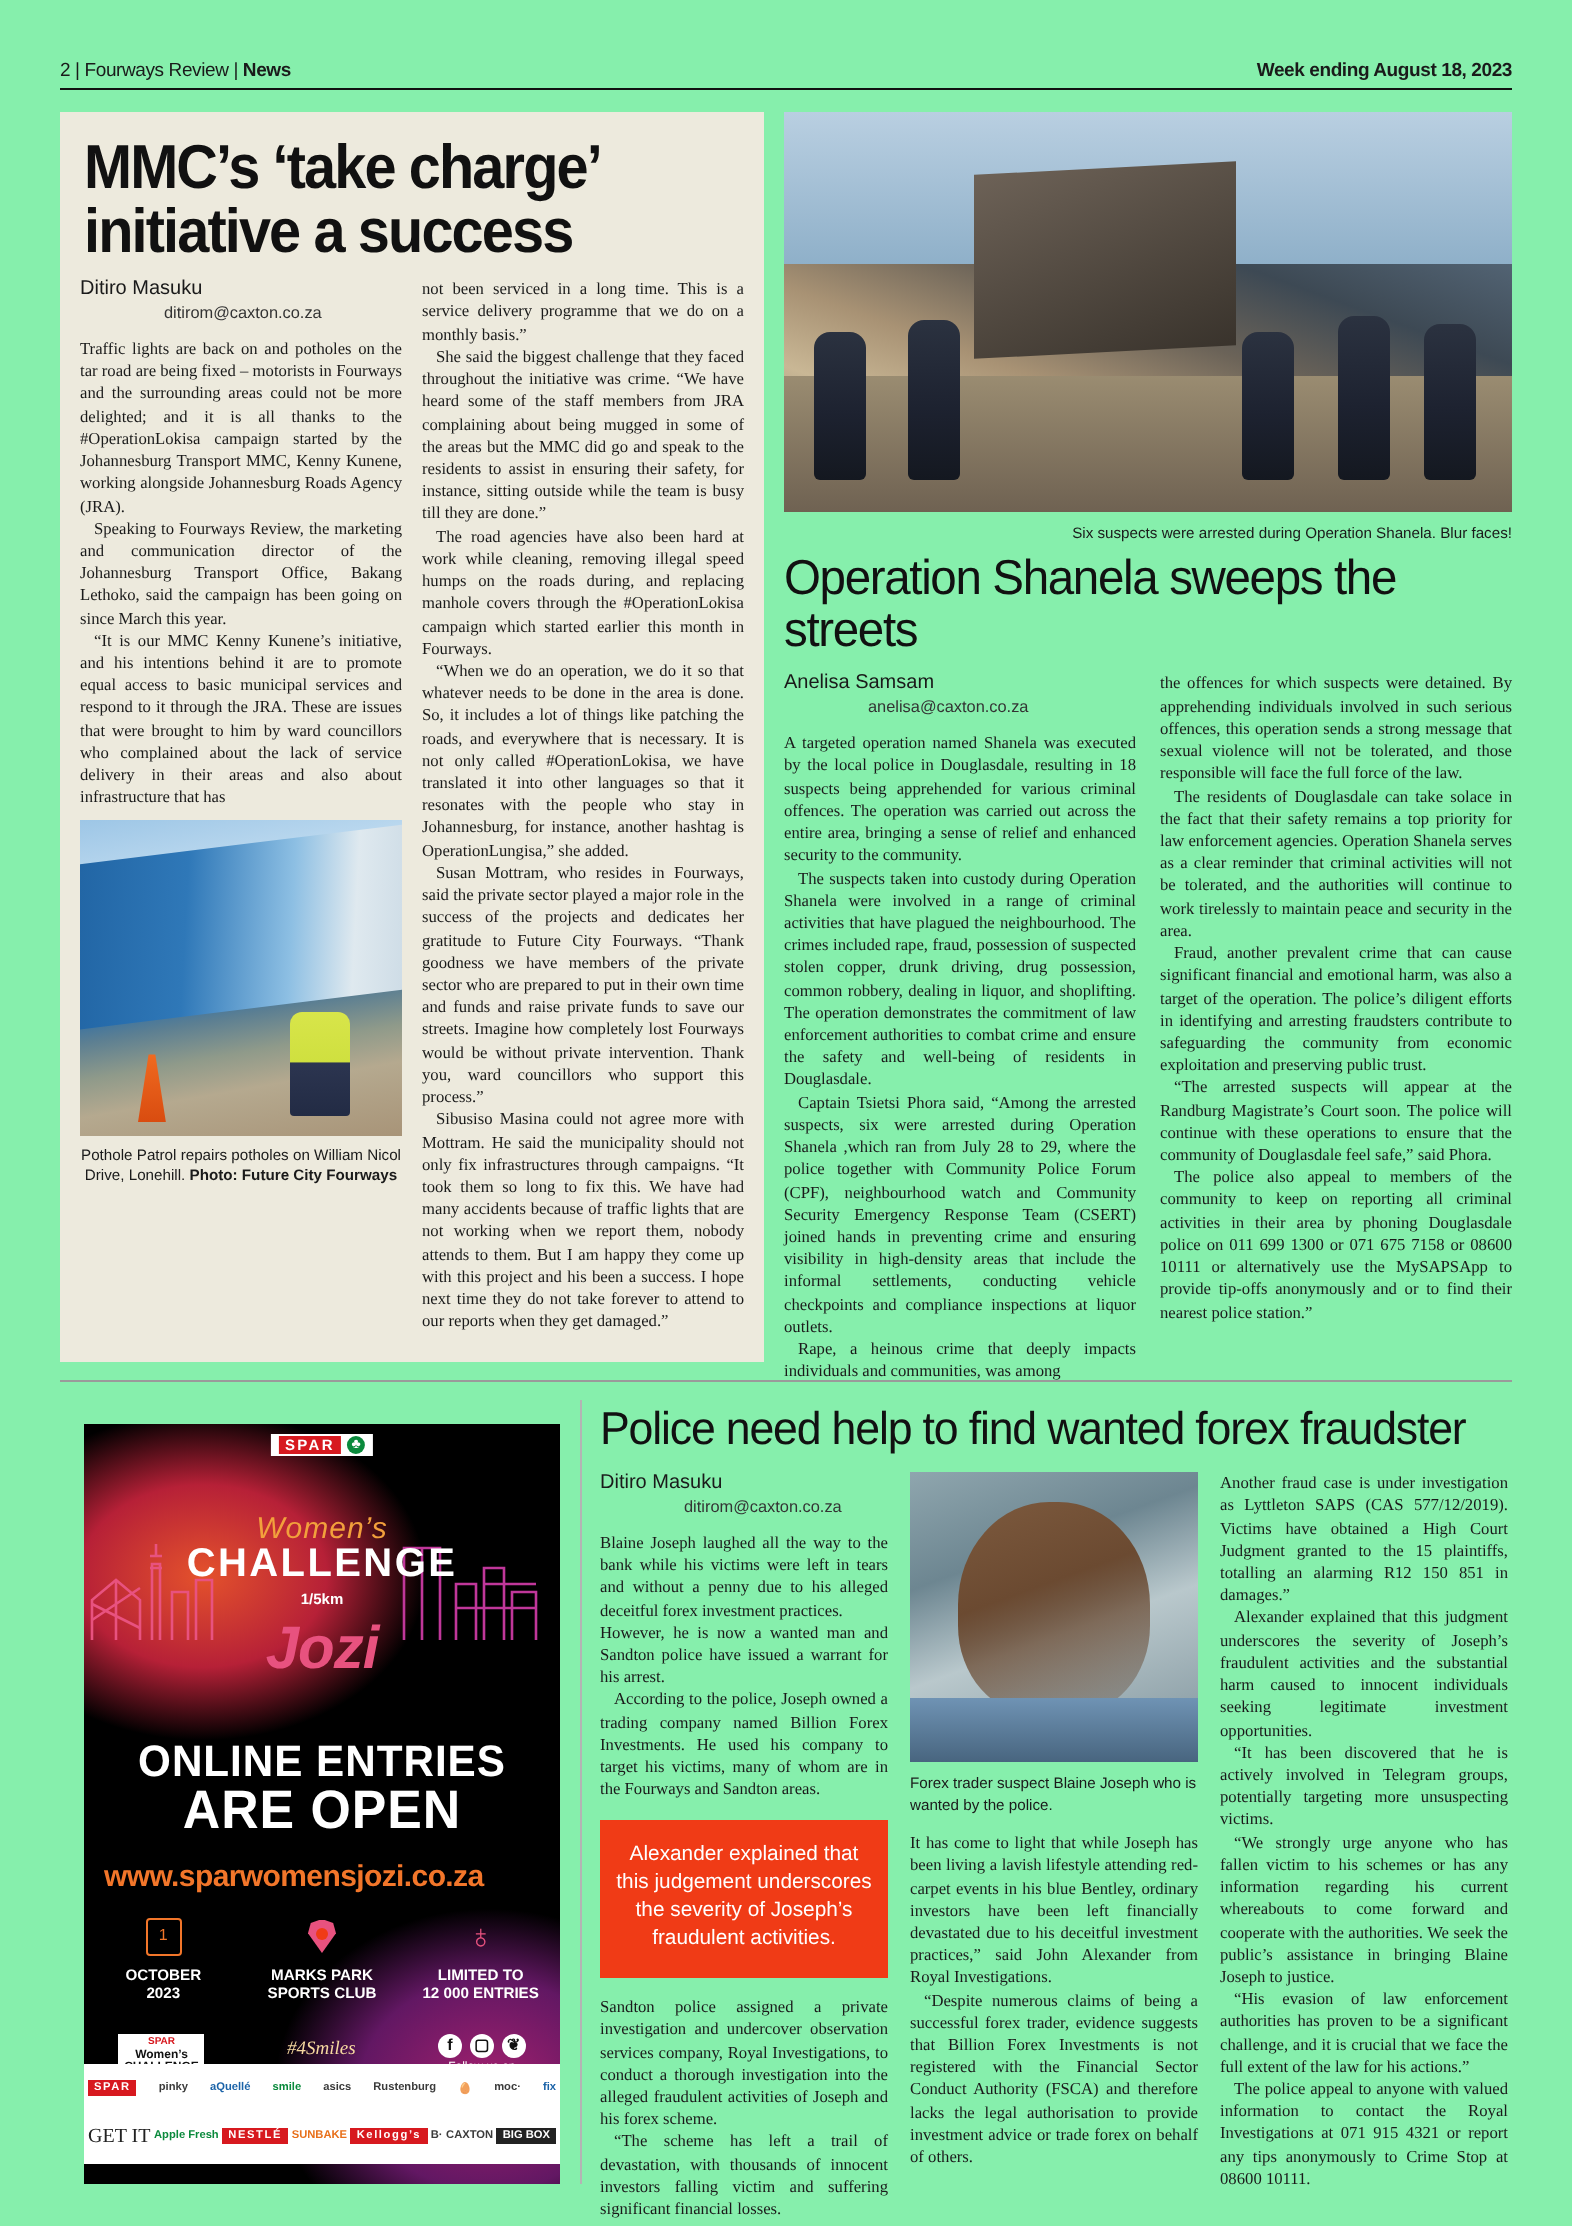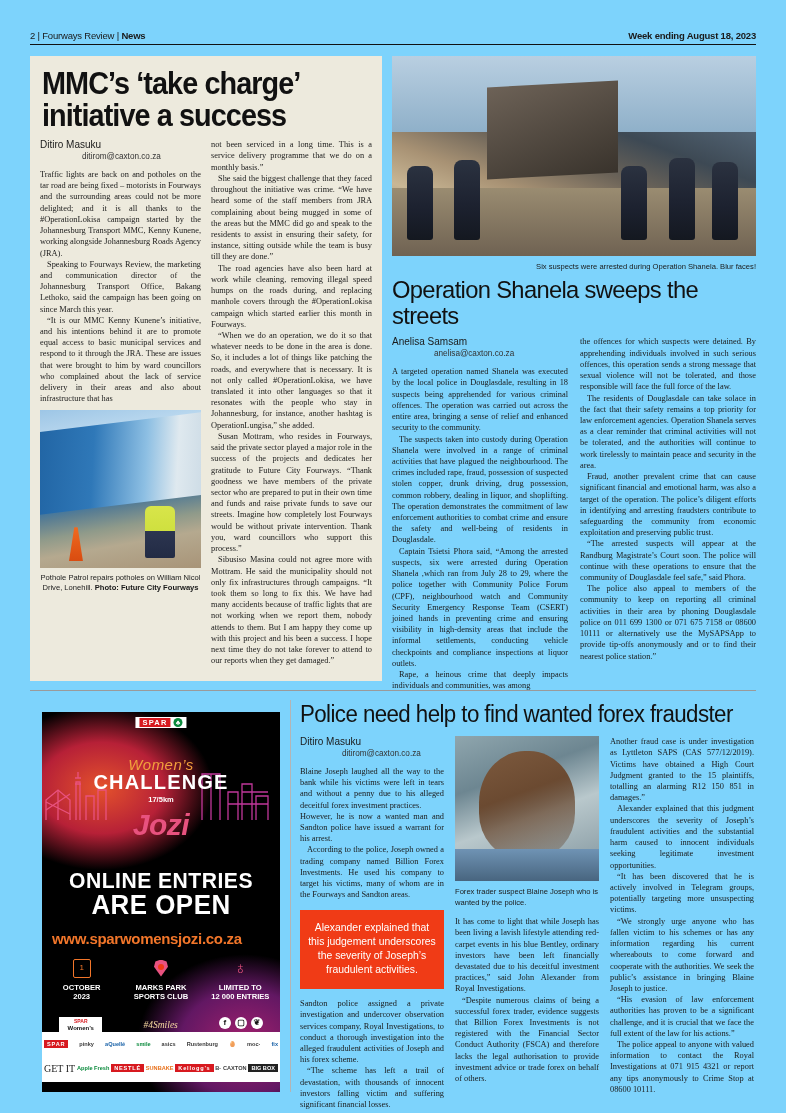--- a/index.html
+++ b/index.html
@@ -6,21 +6,21 @@
     margin: 0; padding: 0;
     background: #ffffff;
   }
   body {
     width: 786px; height: 1113px;
     font-family: "Liberation Serif", serif;
     color: #1a1a1a;
     overflow: hidden;
     position: relative;
   }
-  .page { position: relative; width: 786px; height: 1113px; background:#7dd3fc; }
+  .page { position: relative; width: 786px; height: 1113px; background:#86efac; }
 
   
   .masthead {
     position: absolute; left: 30px; top: 30px; width: 726px;
     display: flex; justify-content: space-between; align-items: flex-end;
     font-family: "Liberation Sans", sans-serif;
     font-size: 9.5px; letter-spacing: -0.2px;
     padding-bottom: 3px;
     border-bottom: 1.4px solid #111;
   }
@@ -418,21 +418,21 @@
       <g stroke="#c0379a" stroke-width="1.3" fill="none">
         <path d="M160 72 L160 26 L178 26 L178 72 M169 26 L169 72"></path>
         <path d="M186 72 L186 44 L196 44 L196 72 M200 72 L200 36 L210 36 L210 72 M214 72 L214 48 L226 48 L226 72"></path>
         <path d="M186 56 h40 M200 44 h26"></path>
       </g>
     </svg>
 
     <div class="ad-title">
       <span class="ad-womens">Women’s</span>
       <span class="ad-challenge">CHALLENGE</span>
-      <span class="ad-dist">17/5km</span>
+      <span class="ad-dist">1/5km</span>
       <span class="ad-jozi">Jozi</span>
     </div>
 
     <div class="ad-entries">
       <span class="l1">ONLINE ENTRIES</span>
       <span class="l2">ARE OPEN</span>
     </div>
 
     <div class="ad-url">www.sparwomensjozi.co.za</div>
 

